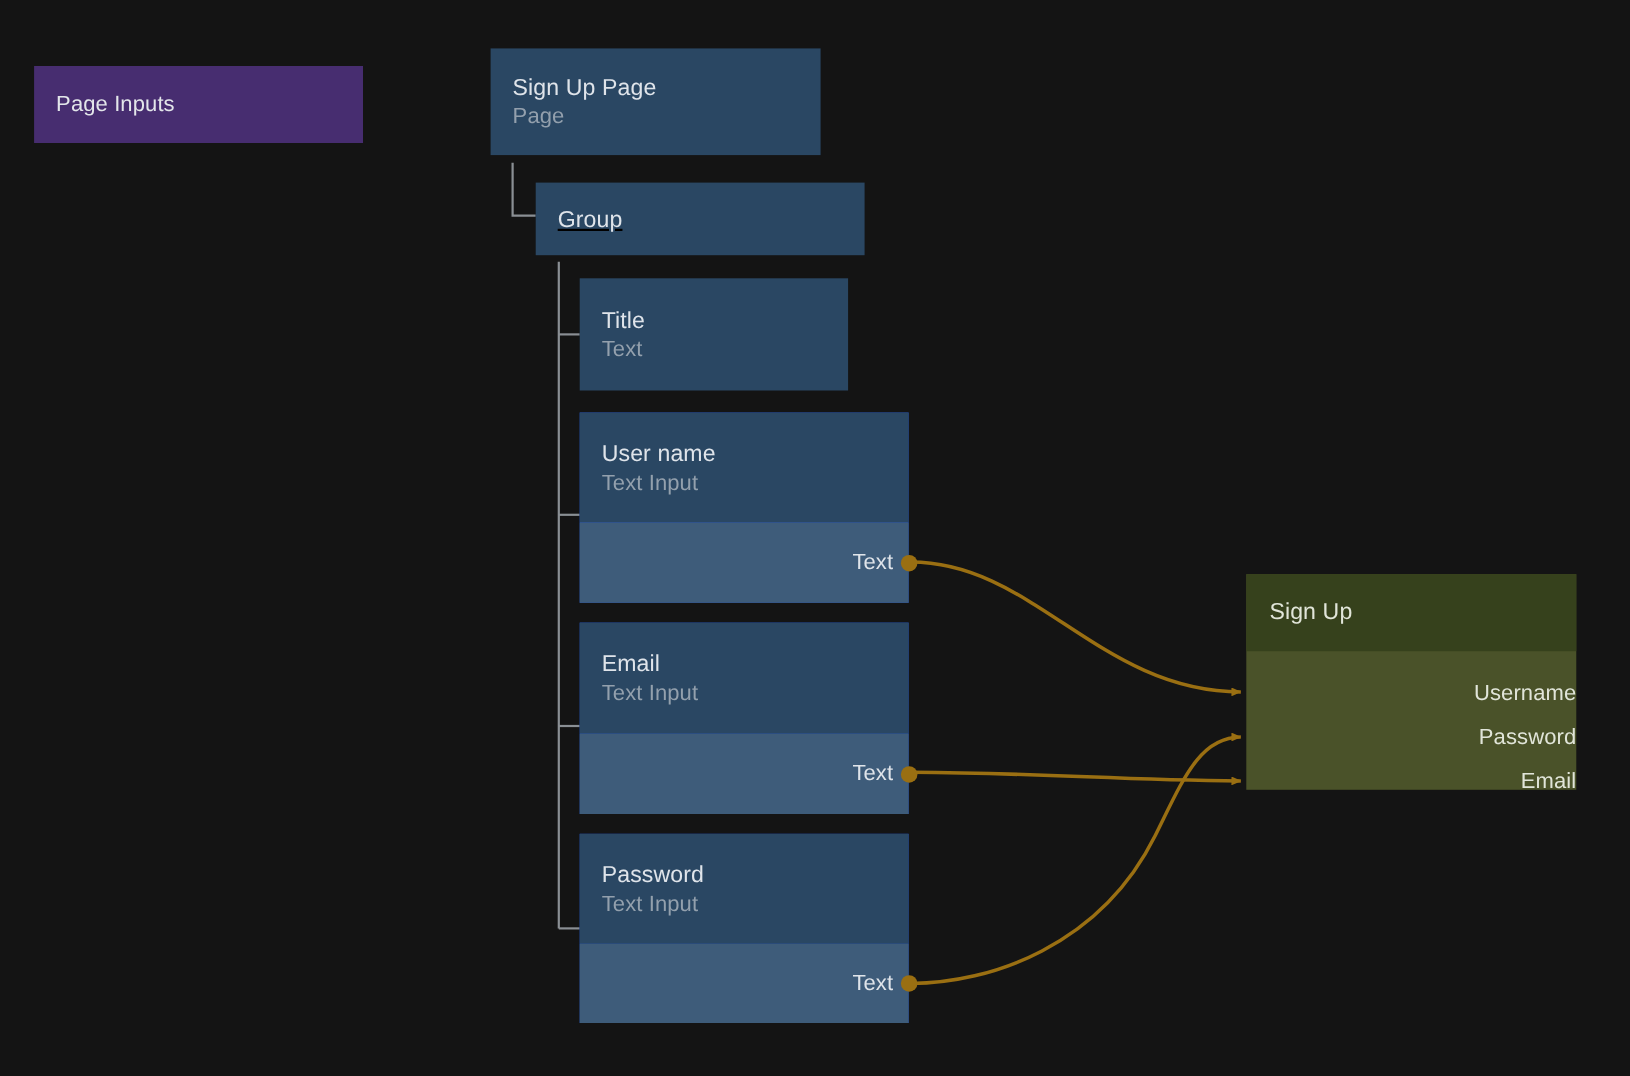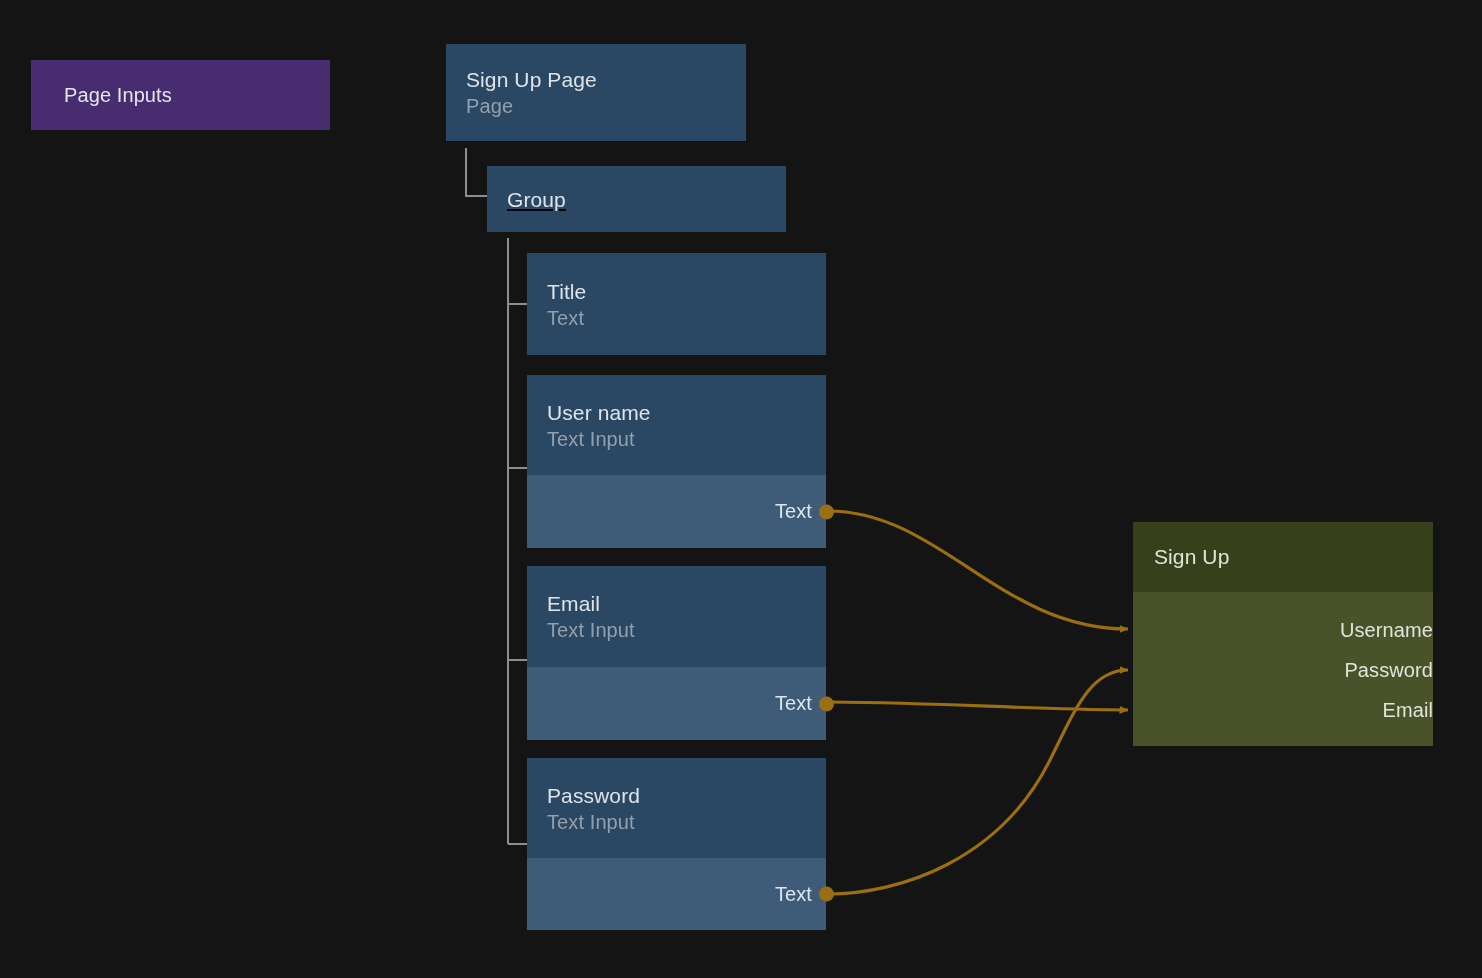--- a/index.html
+++ b/index.html
@@ -32,21 +32,21 @@
   }
   
   .node-purple {
     background: #472d70;
     display: flex;
     align-items: center;
   }
   .node-purple .nlabel {
     color: #e3e6ea;
     font-size: 20px;
-    padding-left: 33px;
+    padding-left: 20px;
     letter-spacing: .1px;
   }
   
   .node-blue {
     background: #1d4ed8;
     display: flex;
     flex-direction: column;
   }
   .blue-head {
     background: #2a4763;
@@ -164,21 +164,21 @@
       <div class="node-subtitle">Page</div>
     </div>
   </div>
 
   <div class="node node-blue" style="left:487px; top:166px; width:299px; height:66px;text-decoration:underline;">
     <div class="blue-head">
       <div class="node-title">Group</div>
     </div>
   </div>
 
-  <div class="node node-blue" style="left:527px; top:253px; width:299px; height:102px;">
+  <div class="node node-blue" style="left:527px; top:253px; width:244px; height:102px;">
     <div class="blue-head">
       <div class="node-title">Title</div>
       <div class="node-subtitle">Text</div>
     </div>
   </div>
 
   <div class="node node-blue" style="left:527px; top:375px; width:299px; height:173px;">
     <div class="blue-head" style="flex:0 0 100px;">
       <div class="node-title">User name</div>
       <div class="node-subtitle">Text Input</div>
@@ -204,21 +204,21 @@
     <div class="blue-head" style="flex:0 0 100px;">
       <div class="node-title">Password</div>
       <div class="node-subtitle">Text Input</div>
     </div>
     <div class="port-row" style="flex:1 1 auto;">
       <span class="port-label">Text</span>
       <span class="port-dot"></span>
     </div>
   </div>
 
-  <div class="node node-green" style="left:1133px; top:522px; width:300px; height:224px;">
+  <div class="node node-green" style="left:1133px; top:522px; width:300px; height:196px;">
     <div class="green-head">
       <span class="gtitle">Sign Up</span>
     </div>
     <div class="green-body">
       <div class="green-port">
         <span class="gplabel">Username</span>
       </div>
       <div class="green-port">
         <span class="gplabel">Password</span>
       </div>

